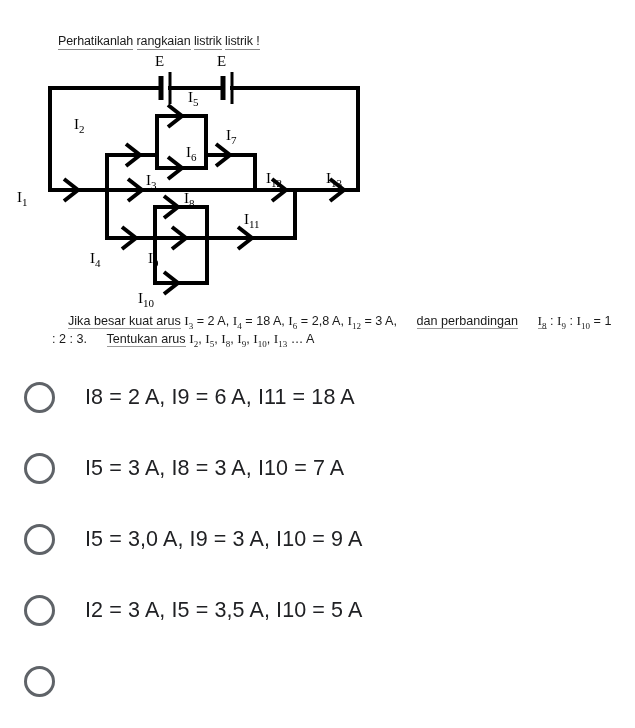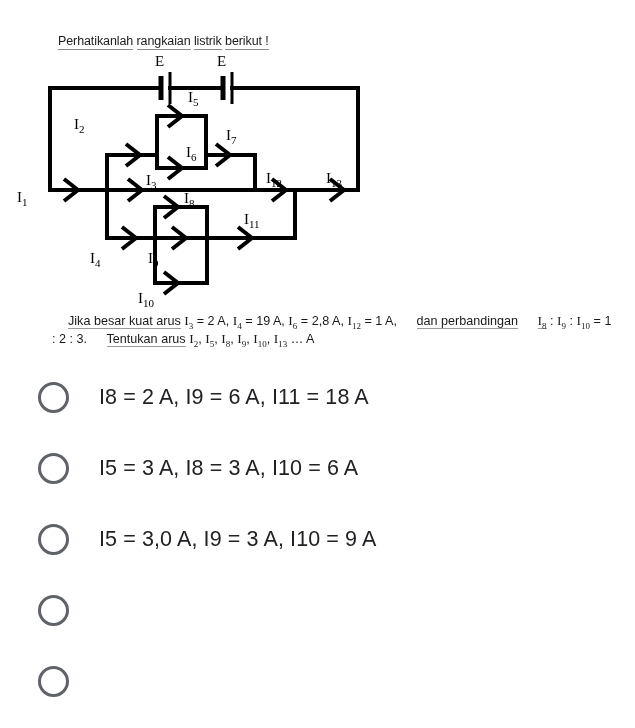--- a/index.html
+++ b/index.html
@@ -83,21 +83,21 @@
   .options {
     position: absolute;
     left: 0;
     top: 362px;
     width: 635px;
   }
   .option-row {
     display: flex;
     align-items: center;
     height: 71px;
-    padding-left: 38px;
+    padding-left: 24px;
     box-sizing: border-box;
   }
   .radio {
     width: 31px;
     height: 31px;
     min-width: 31px;
     border: 3px solid #5f6368;
     border-radius: 50%;
     box-sizing: border-box;
     background: #ffffff;
@@ -111,21 +111,21 @@
     white-space: nowrap;
   }
 </style>
 </head>
 <body>
 
 <div class="page">
 
   <div class="figure-block">
 
-    <div class="fig-title"><span class="u">Perhatikanlah</span> <span class="u">rangkaian</span> <span class="u">listrik</span> <span class="u">berikut !</span></div>
+    <div class="fig-title"><span class="u">Perhatikanlah</span> <span class="u">rangkaian</span> <span class="u">listrik</span> <span class="u">listrik !</span></div>
 
     <svg class="circuit" viewBox="0 0 420 265">
       <g stroke="#000000" stroke-width="4" fill="none" stroke-linecap="square">
 
         <path d="M50 38 L161 38"></path>
 
         <path d="M170 38 L223 38"></path>
 
         <path d="M232 38 L358 38"></path>
 
@@ -207,25 +207,25 @@
         <text x="266" y="133" font-size="15">I<tspan font-size="11" dy="4">12</tspan></text>
         <text x="326" y="133" font-size="15">I<tspan font-size="11" dy="4">13</tspan></text>
       </g>
     </svg>
 
     <div class="fig-question">
       <span class="u">Jika besar kuat arus</span>
       <span class="serifvar">I<sub>3</sub></span> =
       <span>2 A</span>,
       <span class="serifvar">I<sub>4</sub></span> =
-      <span>19 A</span>,
+      <span>18 A</span>,
       <span class="serifvar">I<sub>6</sub></span> =
       <span>2,8 A</span>,
       <span class="serifvar">I<sub>12</sub></span> =
-      <span>1 A</span>,
+      <span>3 A</span>,
       <span class="u">dan perbandingan</span>
       <span class="serifvar u">I<sub>8</sub></span> :
       <span class="serifvar">I<sub>9</sub></span> :
       <span class="serifvar">I<sub>10</sub></span>
       = <span>1 : 2 : 3.</span>
       <span class="u">Tentukan arus</span>
       <span class="serifvar">I<sub>2</sub></span>,
       <span class="serifvar">I<sub>5</sub></span>,
       <span class="serifvar">I<sub>8</sub></span>,
       <span class="serifvar">I<sub>9</sub></span>,
@@ -237,30 +237,31 @@
 
   <div class="options">
 
     <div class="option-row">
       <span class="radio"></span>
       <span class="option-label">I8 = 2 A, I9 = 6 A, I11 = 18 A</span>
     </div>
 
     <div class="option-row">
       <span class="radio"></span>
-      <span class="option-label">I5 = 3 A, I8 = 3 A, I10 = 6 A</span>
+      <span class="option-label">I5 = 3 A, I8 = 3 A, I10 = 7 A</span>
     </div>
 
     <div class="option-row">
       <span class="radio"></span>
       <span class="option-label">I5 = 3,0 A, I9 = 3 A, I10 = 9 A</span>
     </div>
 
     <div class="option-row">
       <span class="radio"></span>
+      <span class="option-label">I2 = 3 A, I5 = 3,5 A, I10 = 5 A</span>
     </div>
 
     <div class="option-row">
       <span class="radio"></span>
     </div>
 
   </div>
 
 </div>
 

